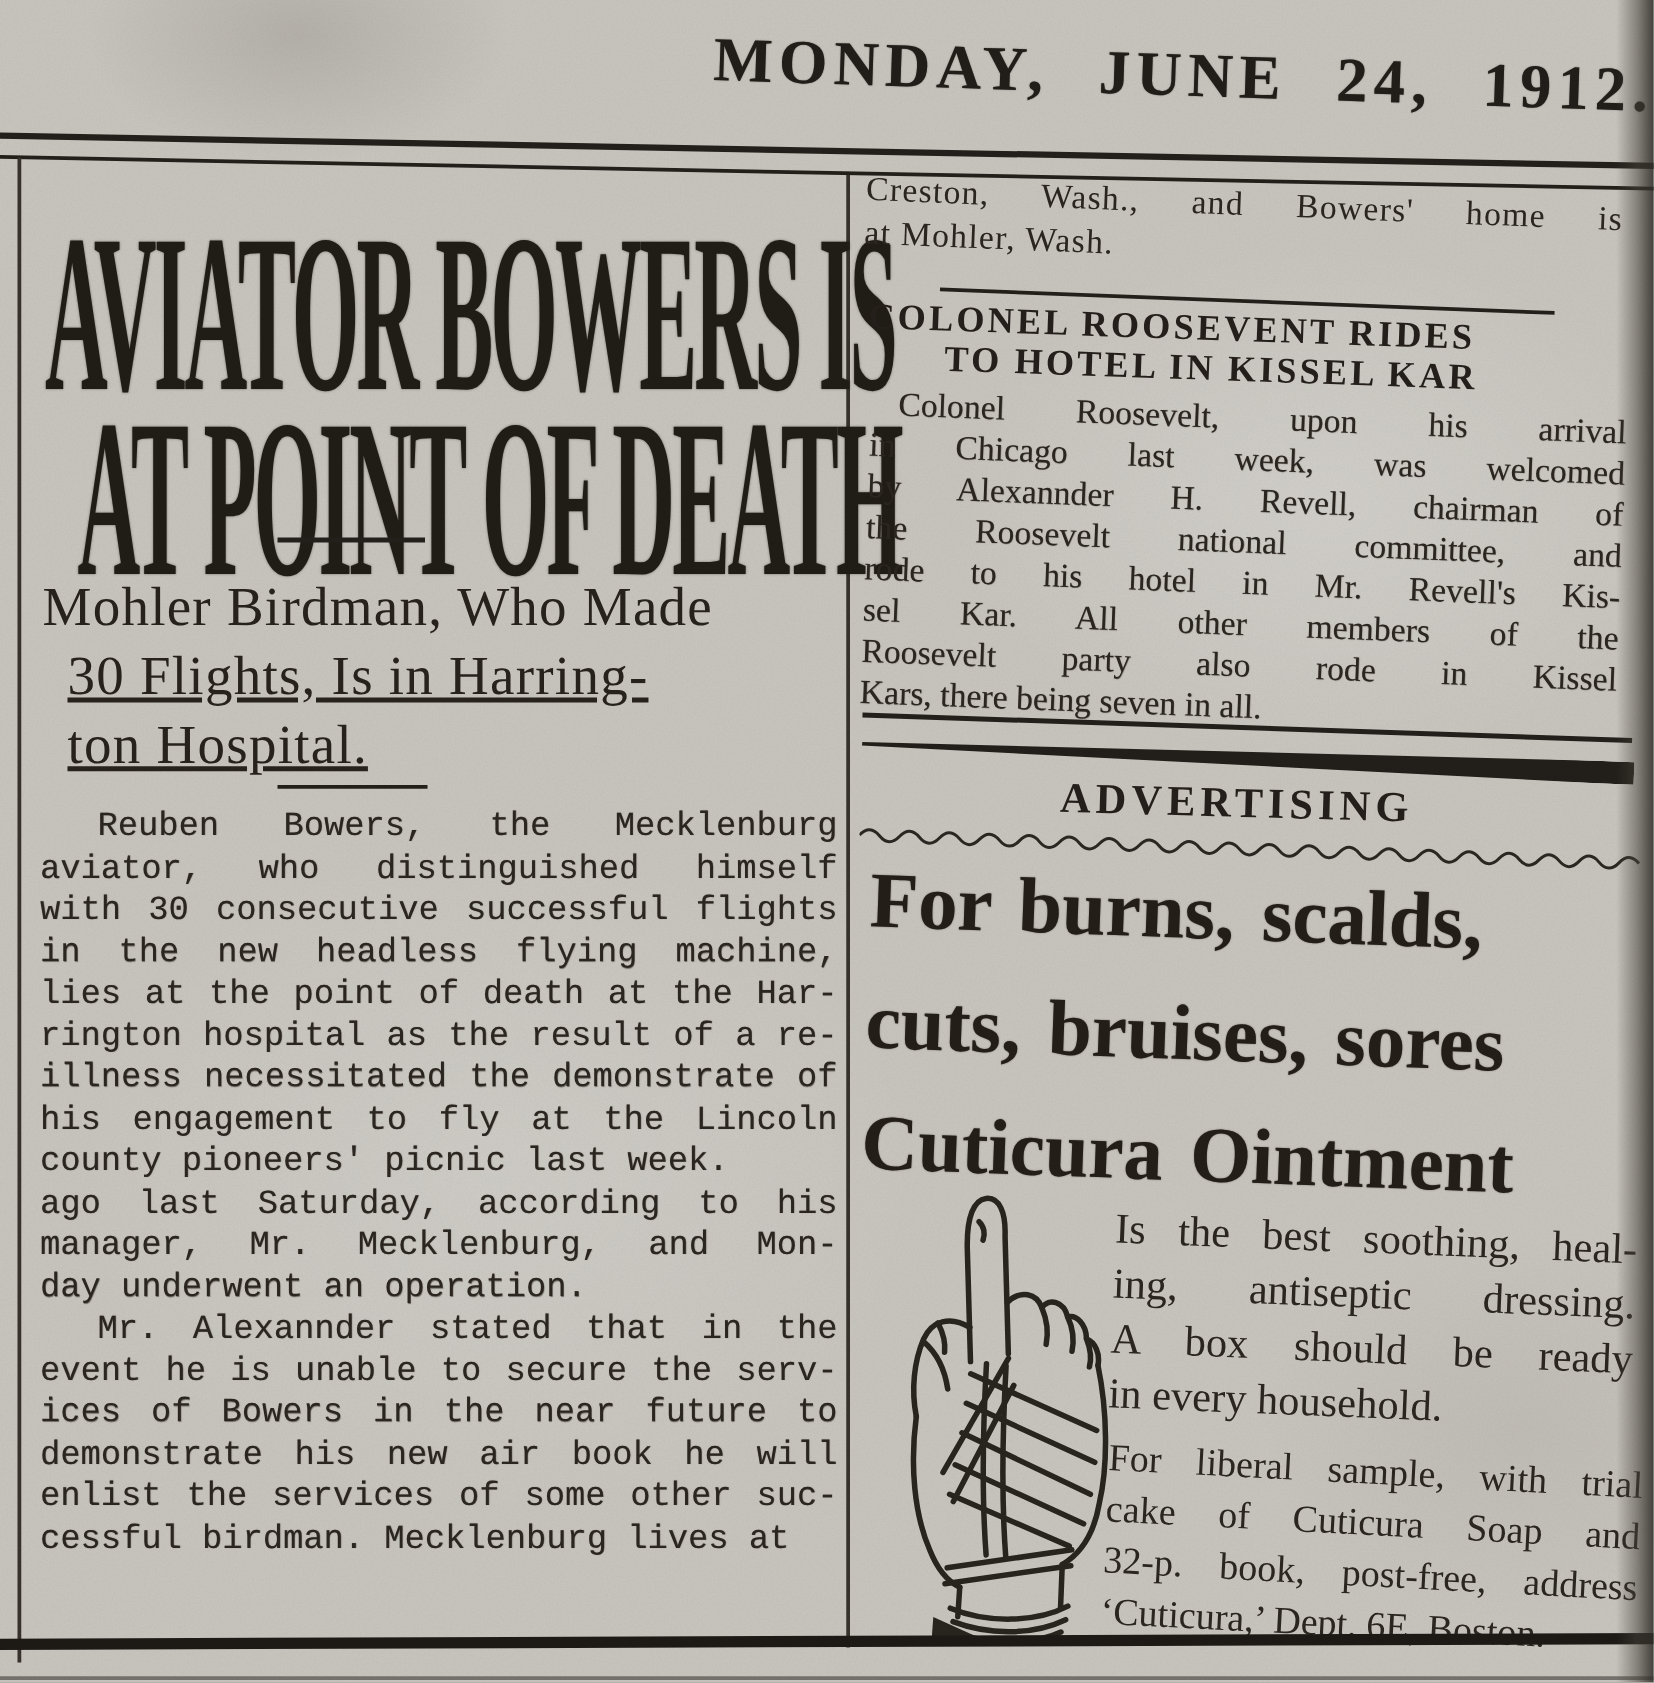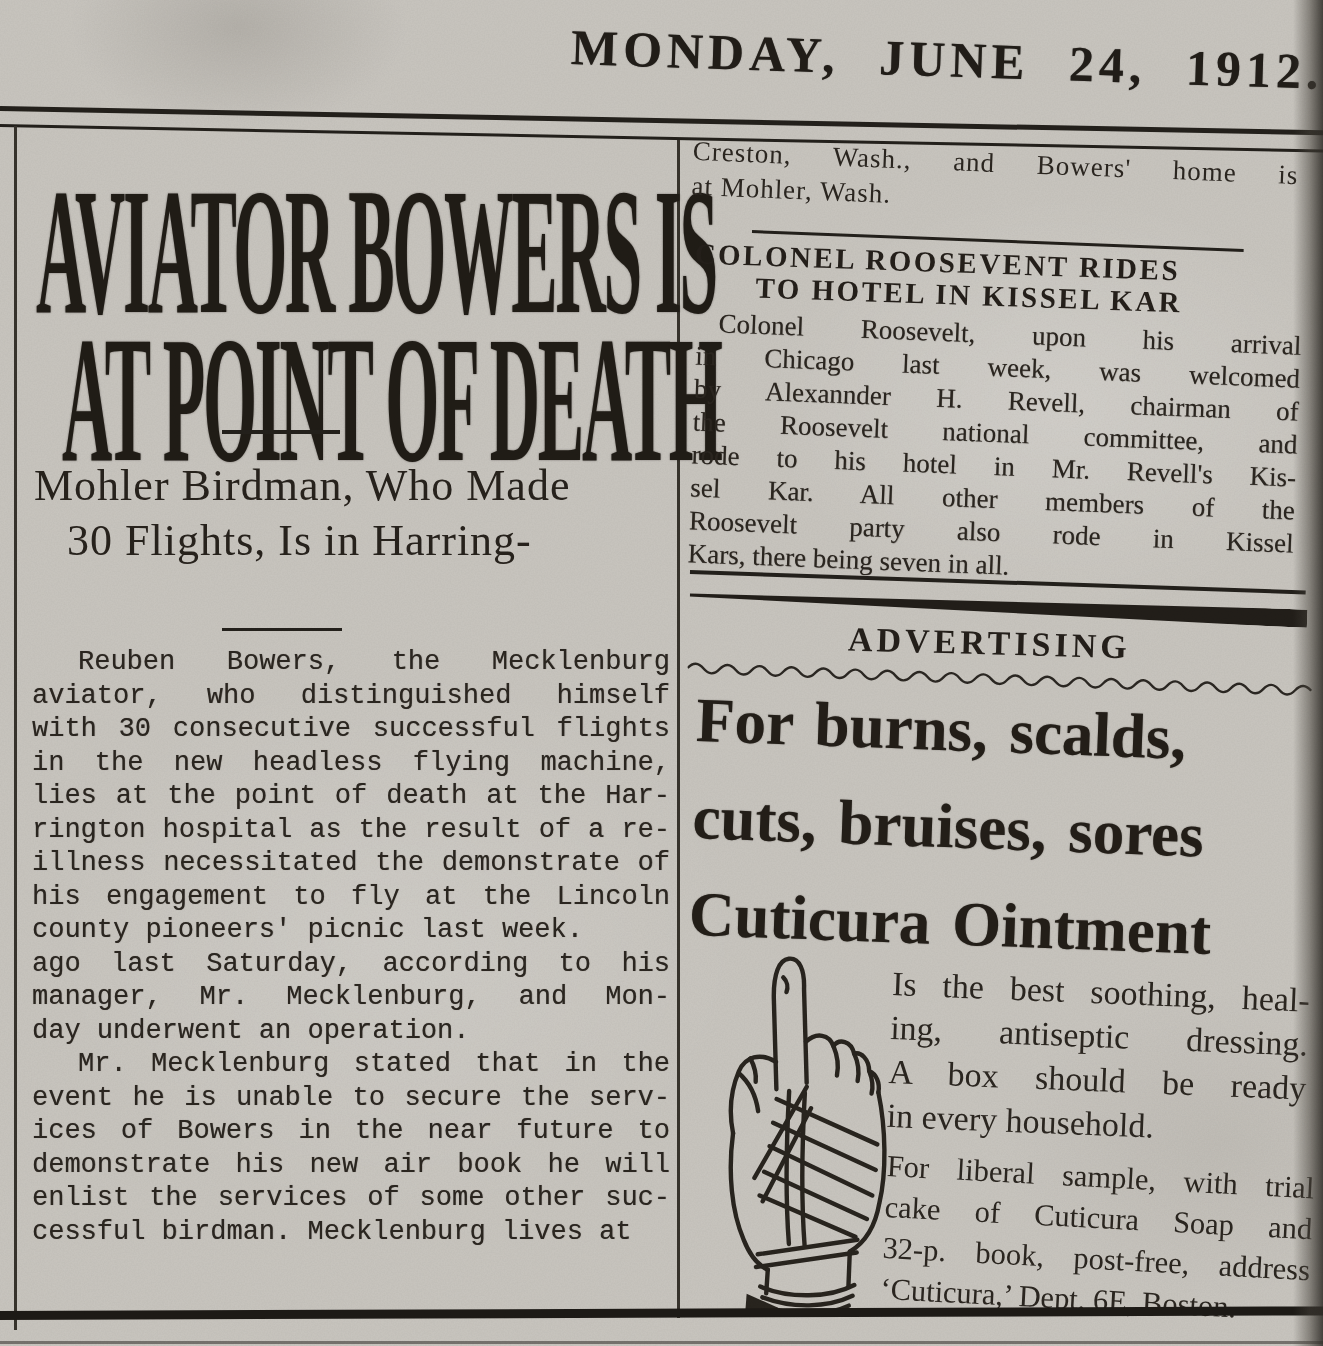--- a/index.html
+++ b/index.html
@@ -28,21 +28,21 @@
   .dateline{position:absolute;left:572px;top:18px;font-weight:bold;font-size:50px;
     letter-spacing:5px;word-spacing:22px;color:#211d18;transform:rotate(1.9deg);
     transform-origin:left top;white-space:nowrap;text-shadow:0 0 1px rgba(33,29,24,.65);}
 
   
   .headline-line{position:absolute;font-weight:bold;font-size:120px;letter-spacing:-4px;
     white-space:nowrap;color:#201c16;transform-origin:left top;transform:scale(.58,1.5);
     text-shadow:0 0 2px rgba(32,28,22,.55);}
   .subhead{position:absolute;left:34px;top:458px;width:630px;font-size:44px;line-height:55px;
     color:#27221c;letter-spacing:1px;}
-  .subhead .tline:nth-child(n+2){margin-left:33px;}
+  .subhead .tline:nth-child(n+2){margin-left:20px;text-decoration:underline;}
   .body-copy{position:absolute;left:32px;top:646px;width:638px;font-size:27px;line-height:33.5px;
     color:#2b2620;text-shadow:.3px .3px .7px rgba(43,38,32,.55);font-family:Liberation Mono, monospace;}
   .para .tline{text-align:justify;text-align-last:justify;}
   .para .tline.last{text-align-last:left;}
   .para.indent-first .tline.first{text-indent:46px;}
   .continuation{position:absolute;left:692px;top:146px;width:606px;font-size:27px;line-height:35px;
     letter-spacing:1px;transform:rotate(2.3deg);}
   .kissel-head{position:absolute;left:694px;top:248px;width:610px;font-weight:bold;font-size:29px;
     line-height:32px;letter-spacing:2.5px;color:#241f1a;transform:rotate(2deg);white-space:nowrap;}
   .kissel-head .l2{margin-left:62px;}
@@ -81,20 +81,21 @@
   <div class="vline" style="left:677px;top:140px;width:2.5px;height:1178px;"></div>
 
   <div class="headline-line" style="left:36px;top:148px;">AVIATOR BOWERS IS</div>
   <div class="headline-line" style="left:62px;top:296px;">AT POINT OF DEATH</div>
 
   <div class="hline" style="left:222px;top:430px;width:118px;height:3.5px;"></div>
 
   <div class="subhead">
       <div class="tline first">Mohler Birdman, Who Made</div>
       <div class="tline">30 Flights, Is in Harring-</div>
+      <div class="tline last">ton Hospital.</div>
     </div>
 
   <div class="hline" style="left:222px;top:628px;width:120px;height:3px;"></div>
 
   <div class="body-copy">
     <div class="para indent-first">
         <div class="tline first">Reuben Bowers, the Mecklenburg</div>
         <div class="tline">aviator, who distinguished himself</div>
         <div class="tline">with 30 consecutive successful flights</div>
         <div class="tline">in the new headless flying machine,</div>
@@ -103,21 +104,21 @@
         <div class="tline">illness necessitated the demonstrate of</div>
         <div class="tline">his engagement to fly at the Lincoln</div>
         <div class="tline last">county pioneers' picnic last week.</div>
       </div>
     <div class="para indent-first">
         <div class="tline">ago last Saturday, according to his</div>
         <div class="tline">manager, Mr. Mecklenburg, and Mon-</div>
         <div class="tline last">day underwent an operation.</div>
       </div>
     <div class="para indent-first">
-        <div class="tline first">Mr. Mecklenburg stated that in the</div>
+        <div class="tline first">Mr. Alexannder stated that in the</div>
         <div class="tline">event he is unable to secure the serv-</div>
         <div class="tline">ices of Bowers in the near future to</div>
         <div class="tline">demonstrate his new air book he will</div>
         <div class="tline">enlist the services of some other suc-</div>
         <div class="tline last">cessful birdman. Mecklenburg lives at</div>
       </div>
   </div>
 
   <div class="continuation para">
       <div class="tline first">Creston, Wash., and Bowers' home is</div>

